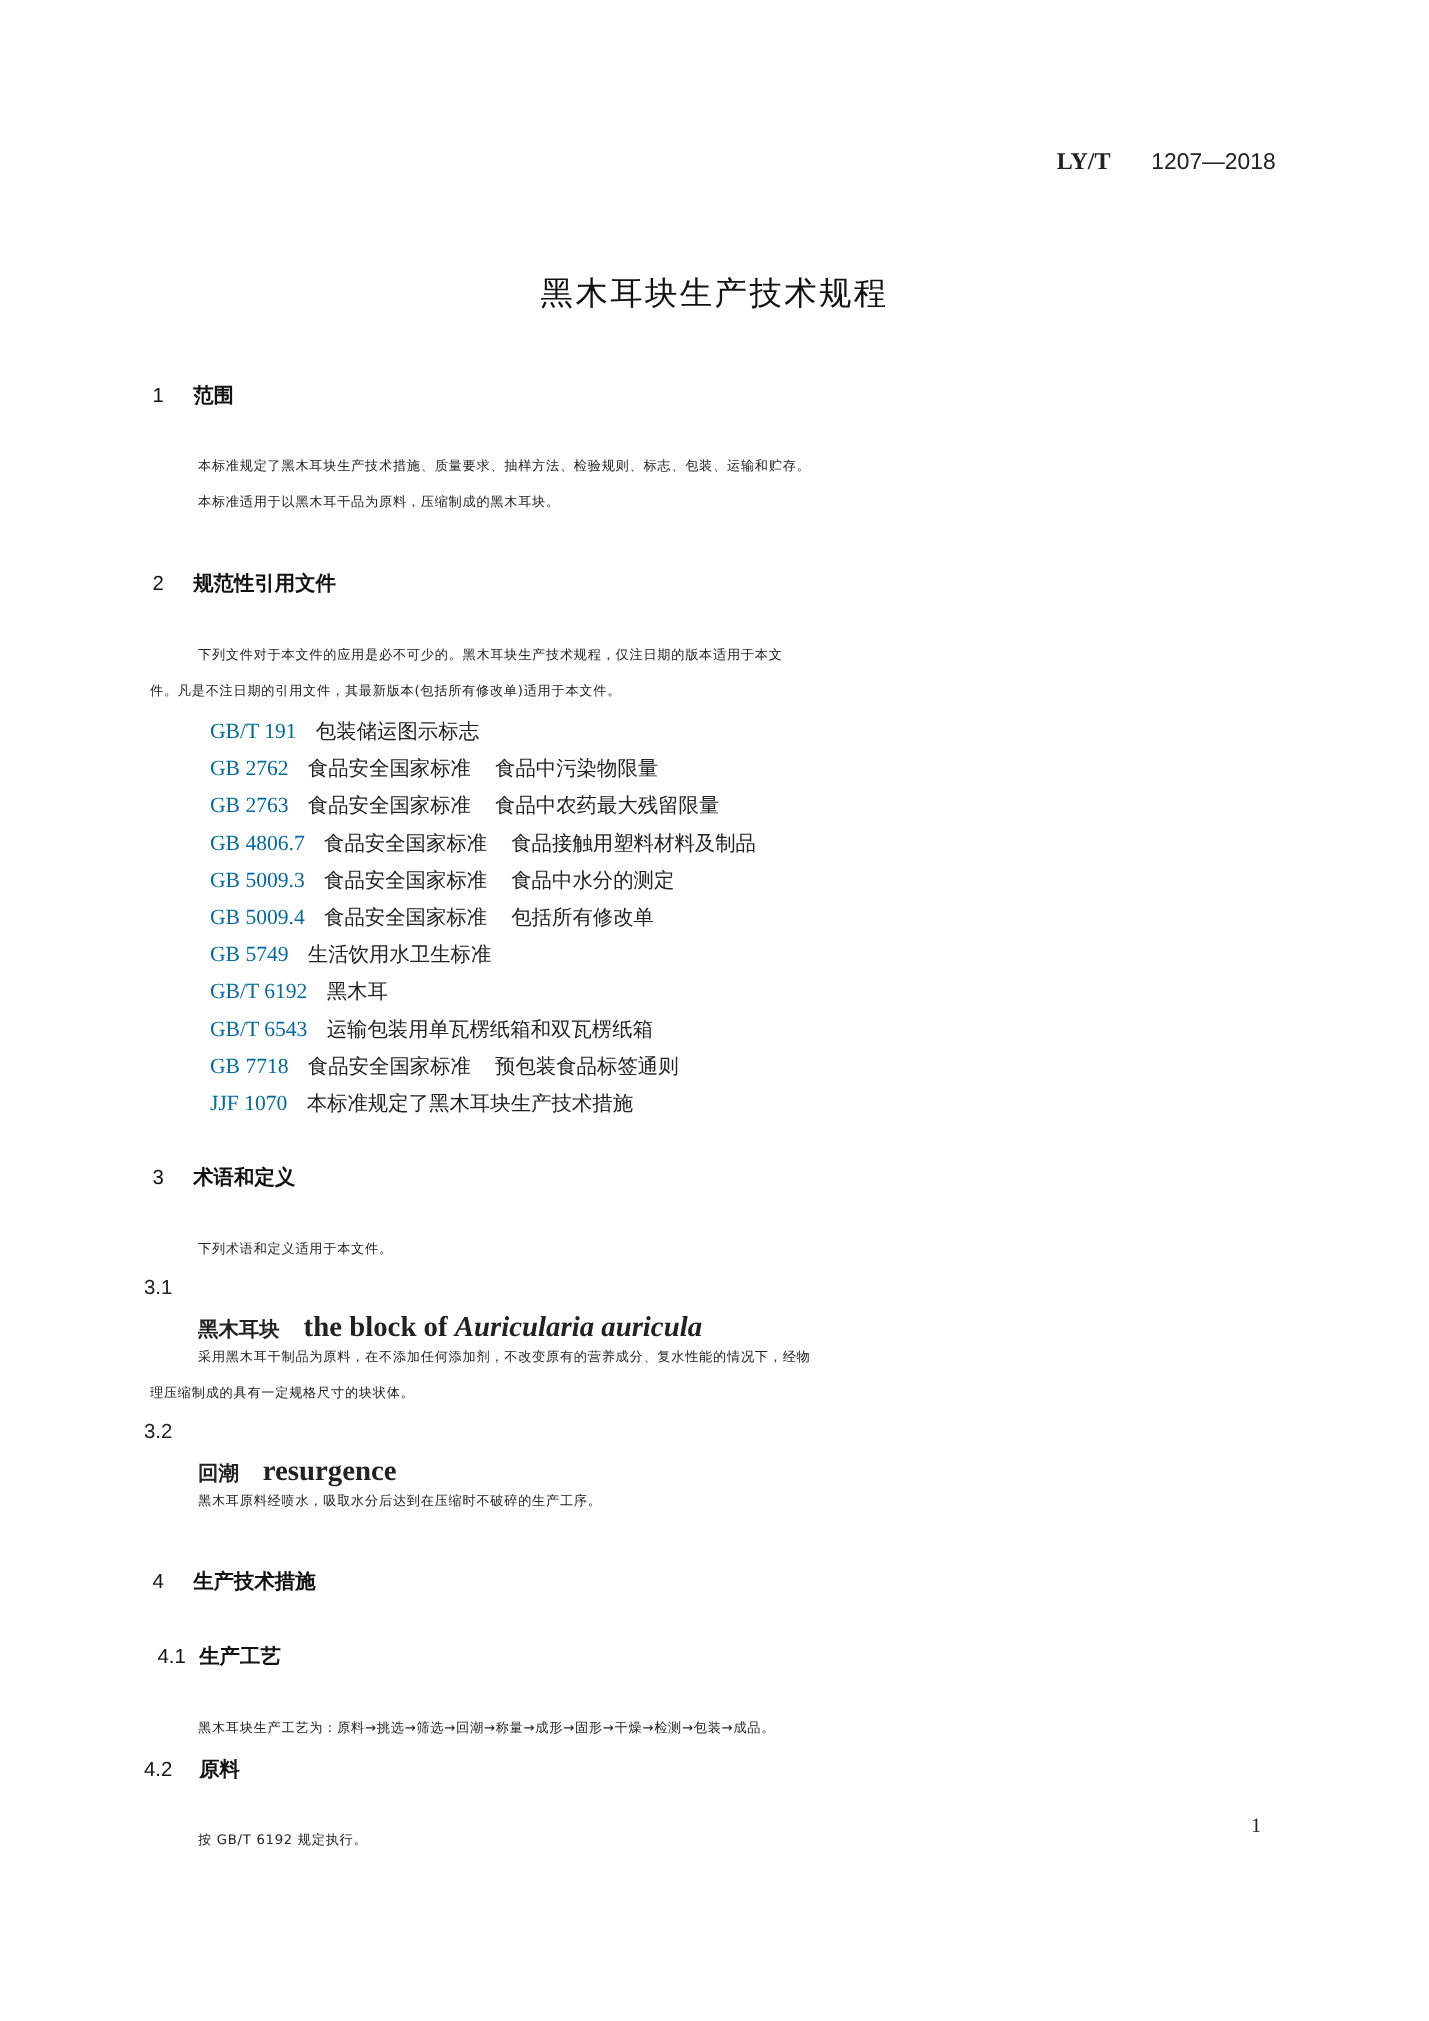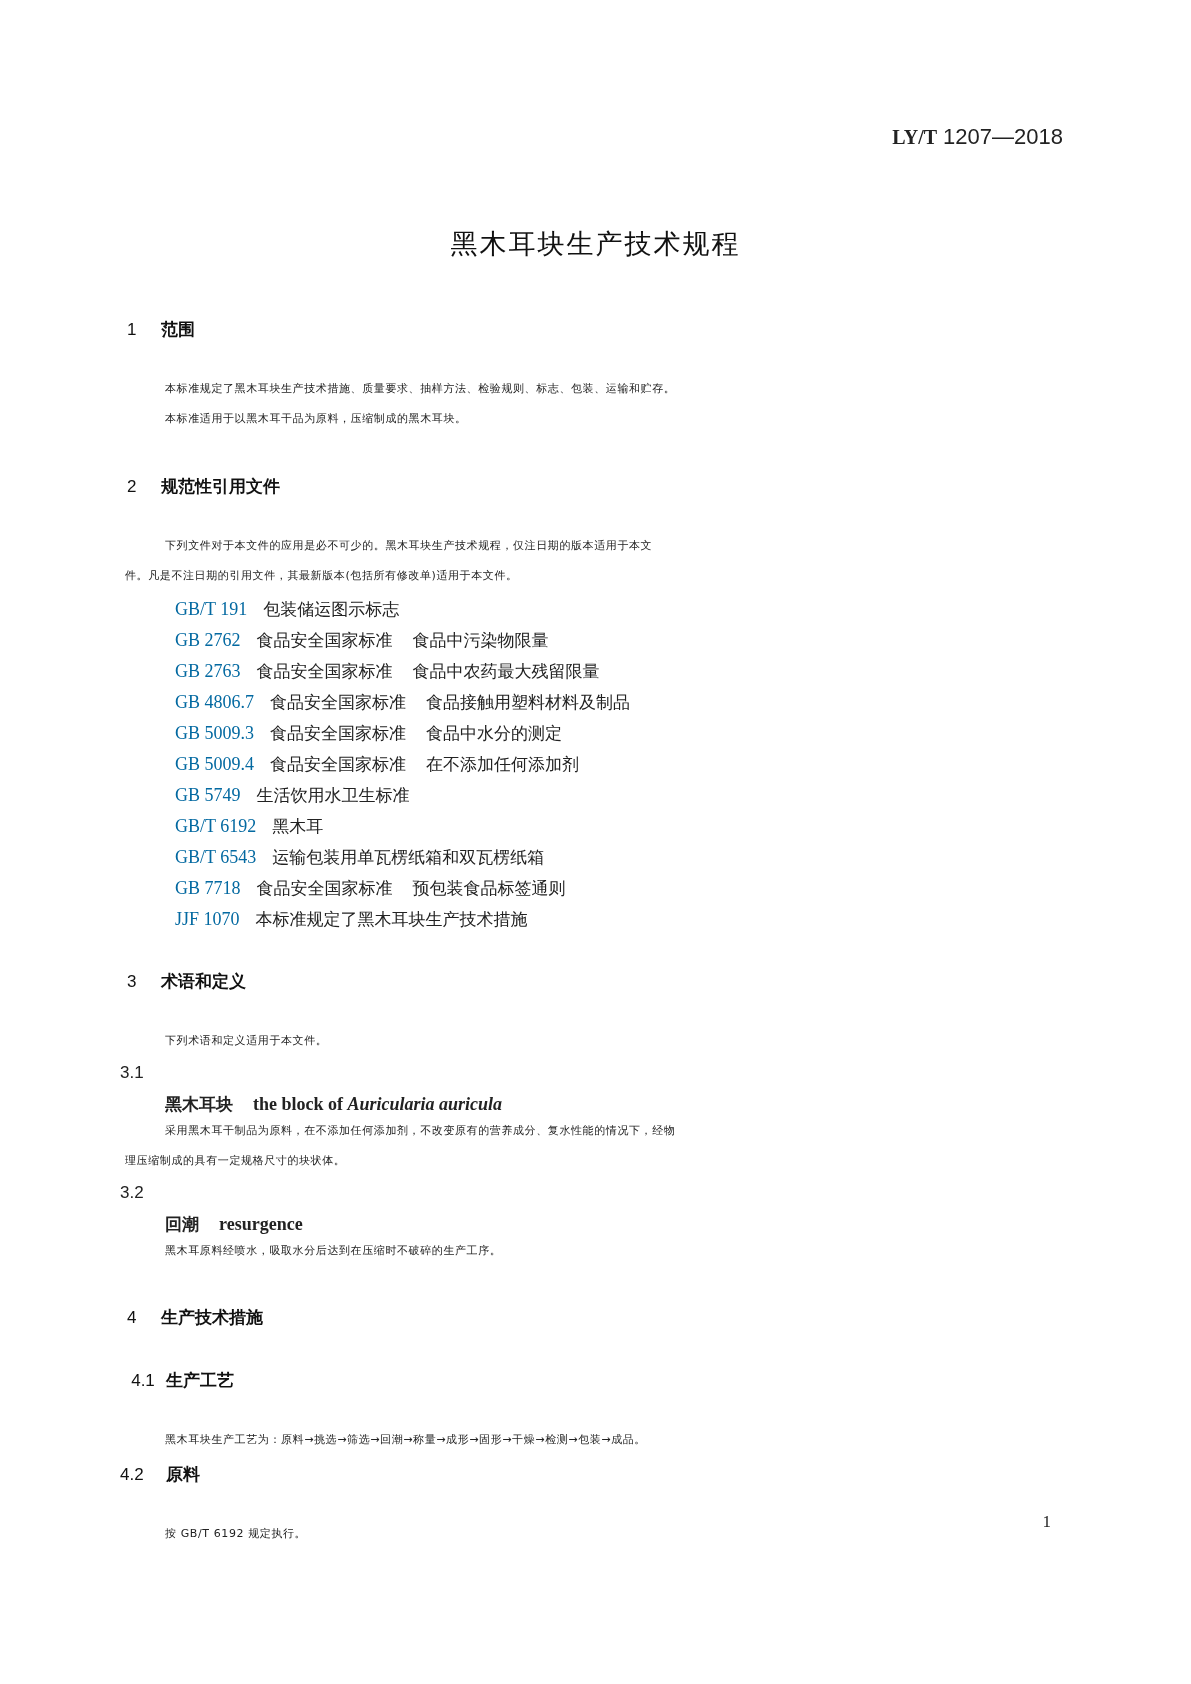--- a/index.html
+++ b/index.html
@@ -1,33 +1,33 @@
 <!DOCTYPE html>
 <html><head>
 <meta charset="utf-8">
 <style>
   html, body { margin: 0; padding: 0; background: #ffffff; }
   body { width: 1191px; height: 1684px; position: relative; overflow: hidden;
          font-family: "DejaVu Serif", "Liberation Serif", serif; color: #222; }
   .abs { position: absolute; white-space: nowrap; }
   .std-code { right: 128px; top: 124px; font-size: 19px; }
   .std-code .ly { font-family: "Liberation Serif", serif; font-weight: bold; font-size: 20px; }
-  .std-code .num { font-family: "Liberation Sans", sans-serif; font-size: 22px; }
+  .std-code .num { font-family: "Liberation Sans", sans-serif; font-size: 19px; margin-left: 28px; }
   .title { left: 0; width: 1191px; text-align: center; top: 226px; font-size: 27px;
            font-family: "DejaVu Sans", sans-serif; letter-spacing: 2px; color:#111; }
   .h1 { font-family: "DejaVu Sans", sans-serif; font-size: 17px; font-weight: bold; color:#111; }
   .h1 .n { display: inline-block; width: 34px; font-weight: normal; font-family: "Liberation Sans", sans-serif; }
   .h2 .n { width: 46px; }
   .p { font-size: 11px; font-family: "DejaVu Sans", sans-serif; color:#222; letter-spacing: 0.6px; }
   .ref { font-size: 17px; font-family: "DejaVu Sans", sans-serif; color:#222; }
   .ref .code { font-family: "Liberation Serif", serif; font-size: 18px; display: inline-block; margin-right: 16px; color:#0369a1; }
   .ref .sep { display: inline-block; width: 20px; }
   .termno { font-family: "Liberation Sans", sans-serif; font-size: 17px; }
   .term { font-family: "DejaVu Sans", sans-serif; font-size: 17px; font-weight: bold; }
-  .term .en { font-family: "Liberation Serif", serif; font-weight: bold; margin-left: 20px; font-size: 18px; }
+  .term .en { font-family: "Liberation Serif", serif; font-weight: bold; margin-left: 20px; font-size: 24px; }
   .term .en i { font-style: italic; }
   .pageno { right: 140px; top: 1512px; font-size: 17px; font-family: "Liberation Serif", serif; }
 </style>
 </head>
 <body>
 
 <div class="abs std-code">
   <span class="ly">LY/T</span>
   <span class="num">1207—2018</span>
 </div>
@@ -55,21 +55,21 @@
 <div class="abs ref" style="left:175px;top:660px;">
   <span class="code">GB 2763</span><span>食品安全国家标准</span><span class="sep"></span><span>食品中农药最大残留限量</span>
 </div>
 <div class="abs ref" style="left:175px;top:691px;">
   <span class="code">GB 4806.7</span><span>食品安全国家标准</span><span class="sep"></span><span>食品接触用塑料材料及制品</span>
 </div>
 <div class="abs ref" style="left:175px;top:722px;">
   <span class="code">GB 5009.3</span><span>食品安全国家标准</span><span class="sep"></span><span>食品中水分的测定</span>
 </div>
 <div class="abs ref" style="left:175px;top:753px;">
-  <span class="code">GB 5009.4</span><span>食品安全国家标准</span><span class="sep"></span><span>在不添加任何添加剂</span>
+  <span class="code">GB 5009.4</span><span>食品安全国家标准</span><span class="sep"></span><span>包括所有修改单</span>
 </div>
 <div class="abs ref" style="left:175px;top:784px;">
   <span class="code">GB 5749</span><span>生活饮用水卫生标准</span>
 </div>
 <div class="abs ref" style="left:175px;top:815px;">
   <span class="code">GB/T 6192</span><span>黑木耳</span>
 </div>
 <div class="abs ref" style="left:175px;top:846px;">
   <span class="code">GB/T 6543</span><span>运输包装用单瓦楞纸箱和双瓦楞纸箱</span>
 </div>

